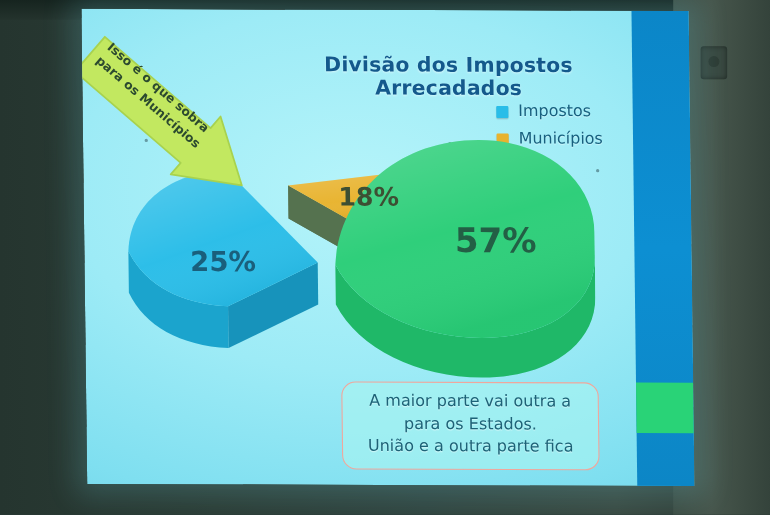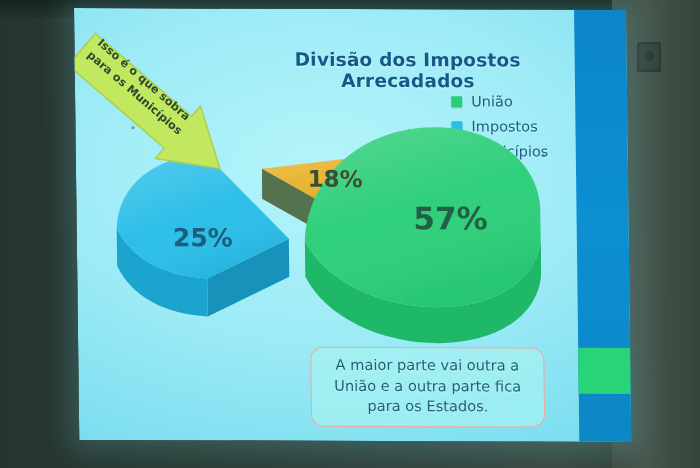--- a/index.html
+++ b/index.html
@@ -132,24 +132,20 @@
   <div id="slide-band-green"></div>
 
   <div class="speck" style="left:56px;top:118px;width:3px;height:3px;"></div>
   <div class="speck" style="left:46px;top:252px;width:3px;height:3px;"></div>
   <div class="speck" style="left:332px;top:120px;width:3px;height:3px;"></div>
   <div class="speck" style="left:466px;top:144px;width:3px;height:3px;"></div>
 
   <div id="title">Divisão dos Impostos Arrecadados</div>
 
   <div id="legend">
-    <div class="legend-row">
-      <span class="legend-swatch" style="background:#2bce78;"></span>
-      <span class="legend-label">União</span>
-    </div>
     <div class="legend-row">
       <span class="legend-swatch" style="background:#29bde8;"></span>
       <span class="legend-label">Impostos</span>
     </div>
     <div class="legend-row">
       <span class="legend-swatch" style="background:#e8b32e;"></span>
       <span class="legend-label">Municípios</span>
     </div>
   </div>
 
@@ -214,16 +210,16 @@
       <path d="M 2 16 L 128 16 L 128 2 L 183 37 L 128 72 L 128 58 L 2 58 Z" fill="#c2e860" stroke="#a8d24f" stroke-width="1.6" stroke-linejoin="round"></path>
     </svg>
     <div id="arrow-text">
       <div>Isso é o que sobra</div>
       <div>para os Municípios</div>
     </div>
   </div>
 
   <div id="bottom-callout">
     <div>A maior parte vai outra a</div>
+    <div>para os Estados.</div>
     <div>União e a outra parte fica</div>
-    <div>para os Estados.</div>
   </div>
 </div>
 
 </body></html>

